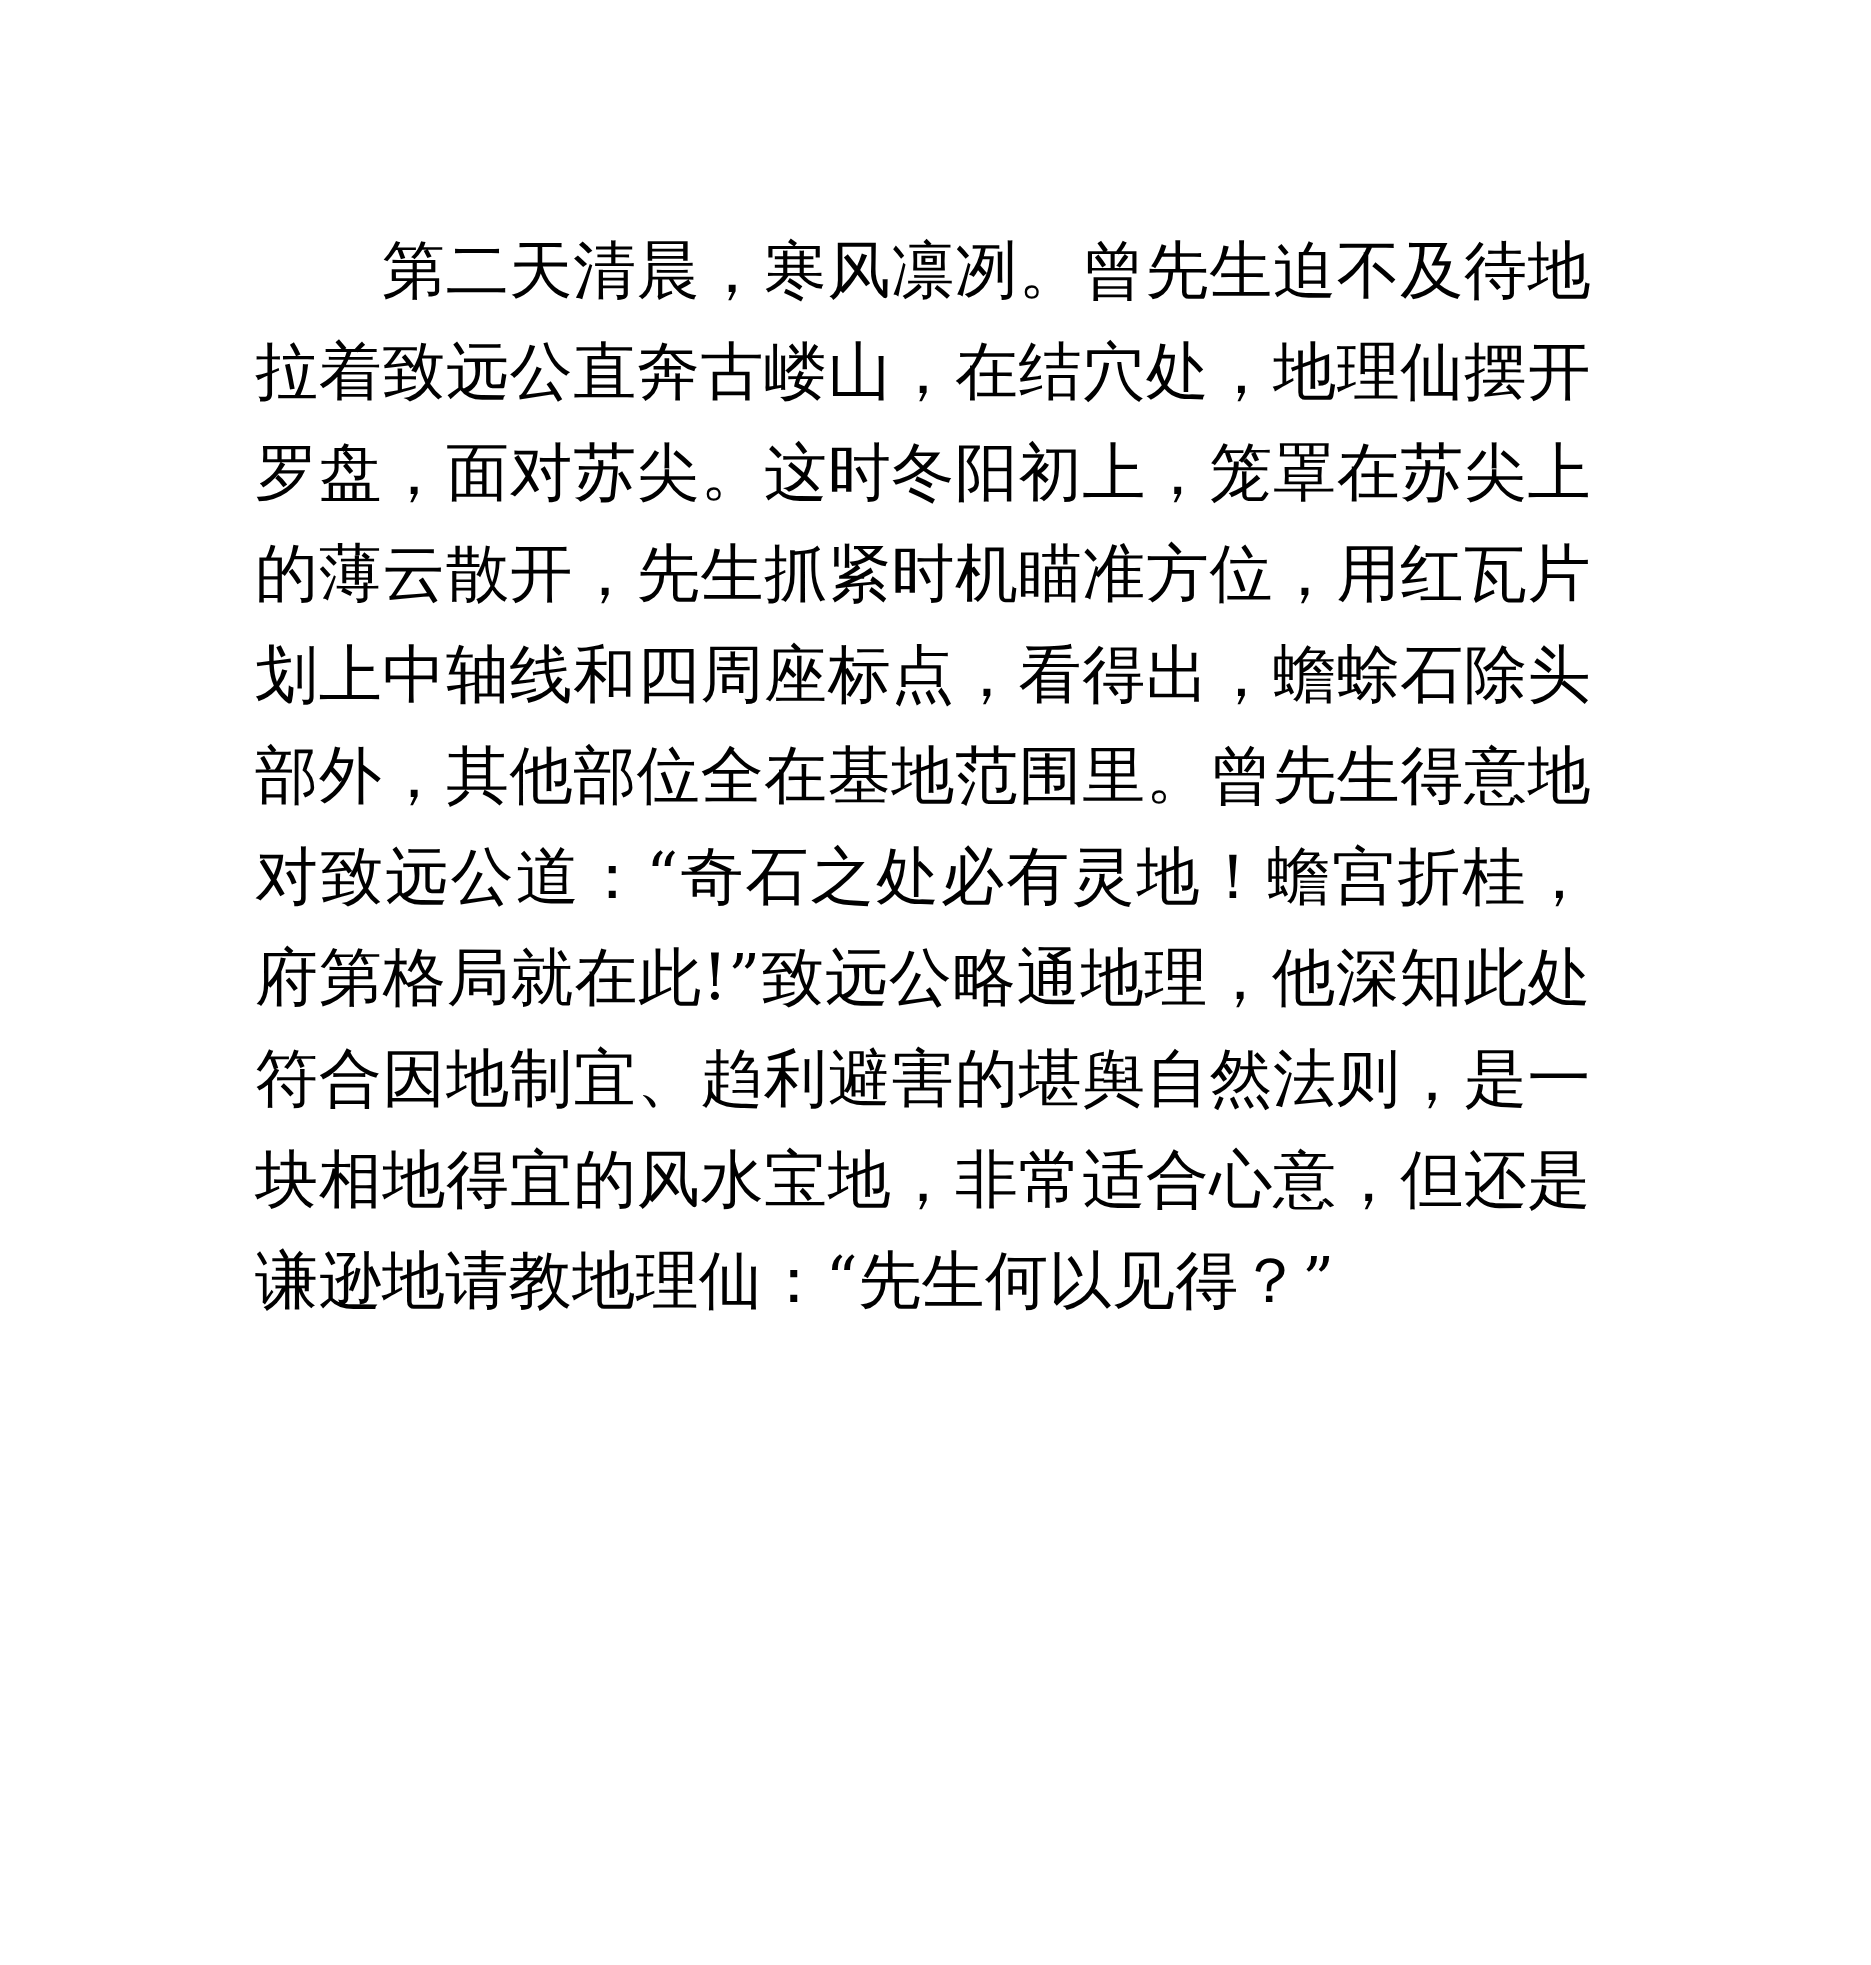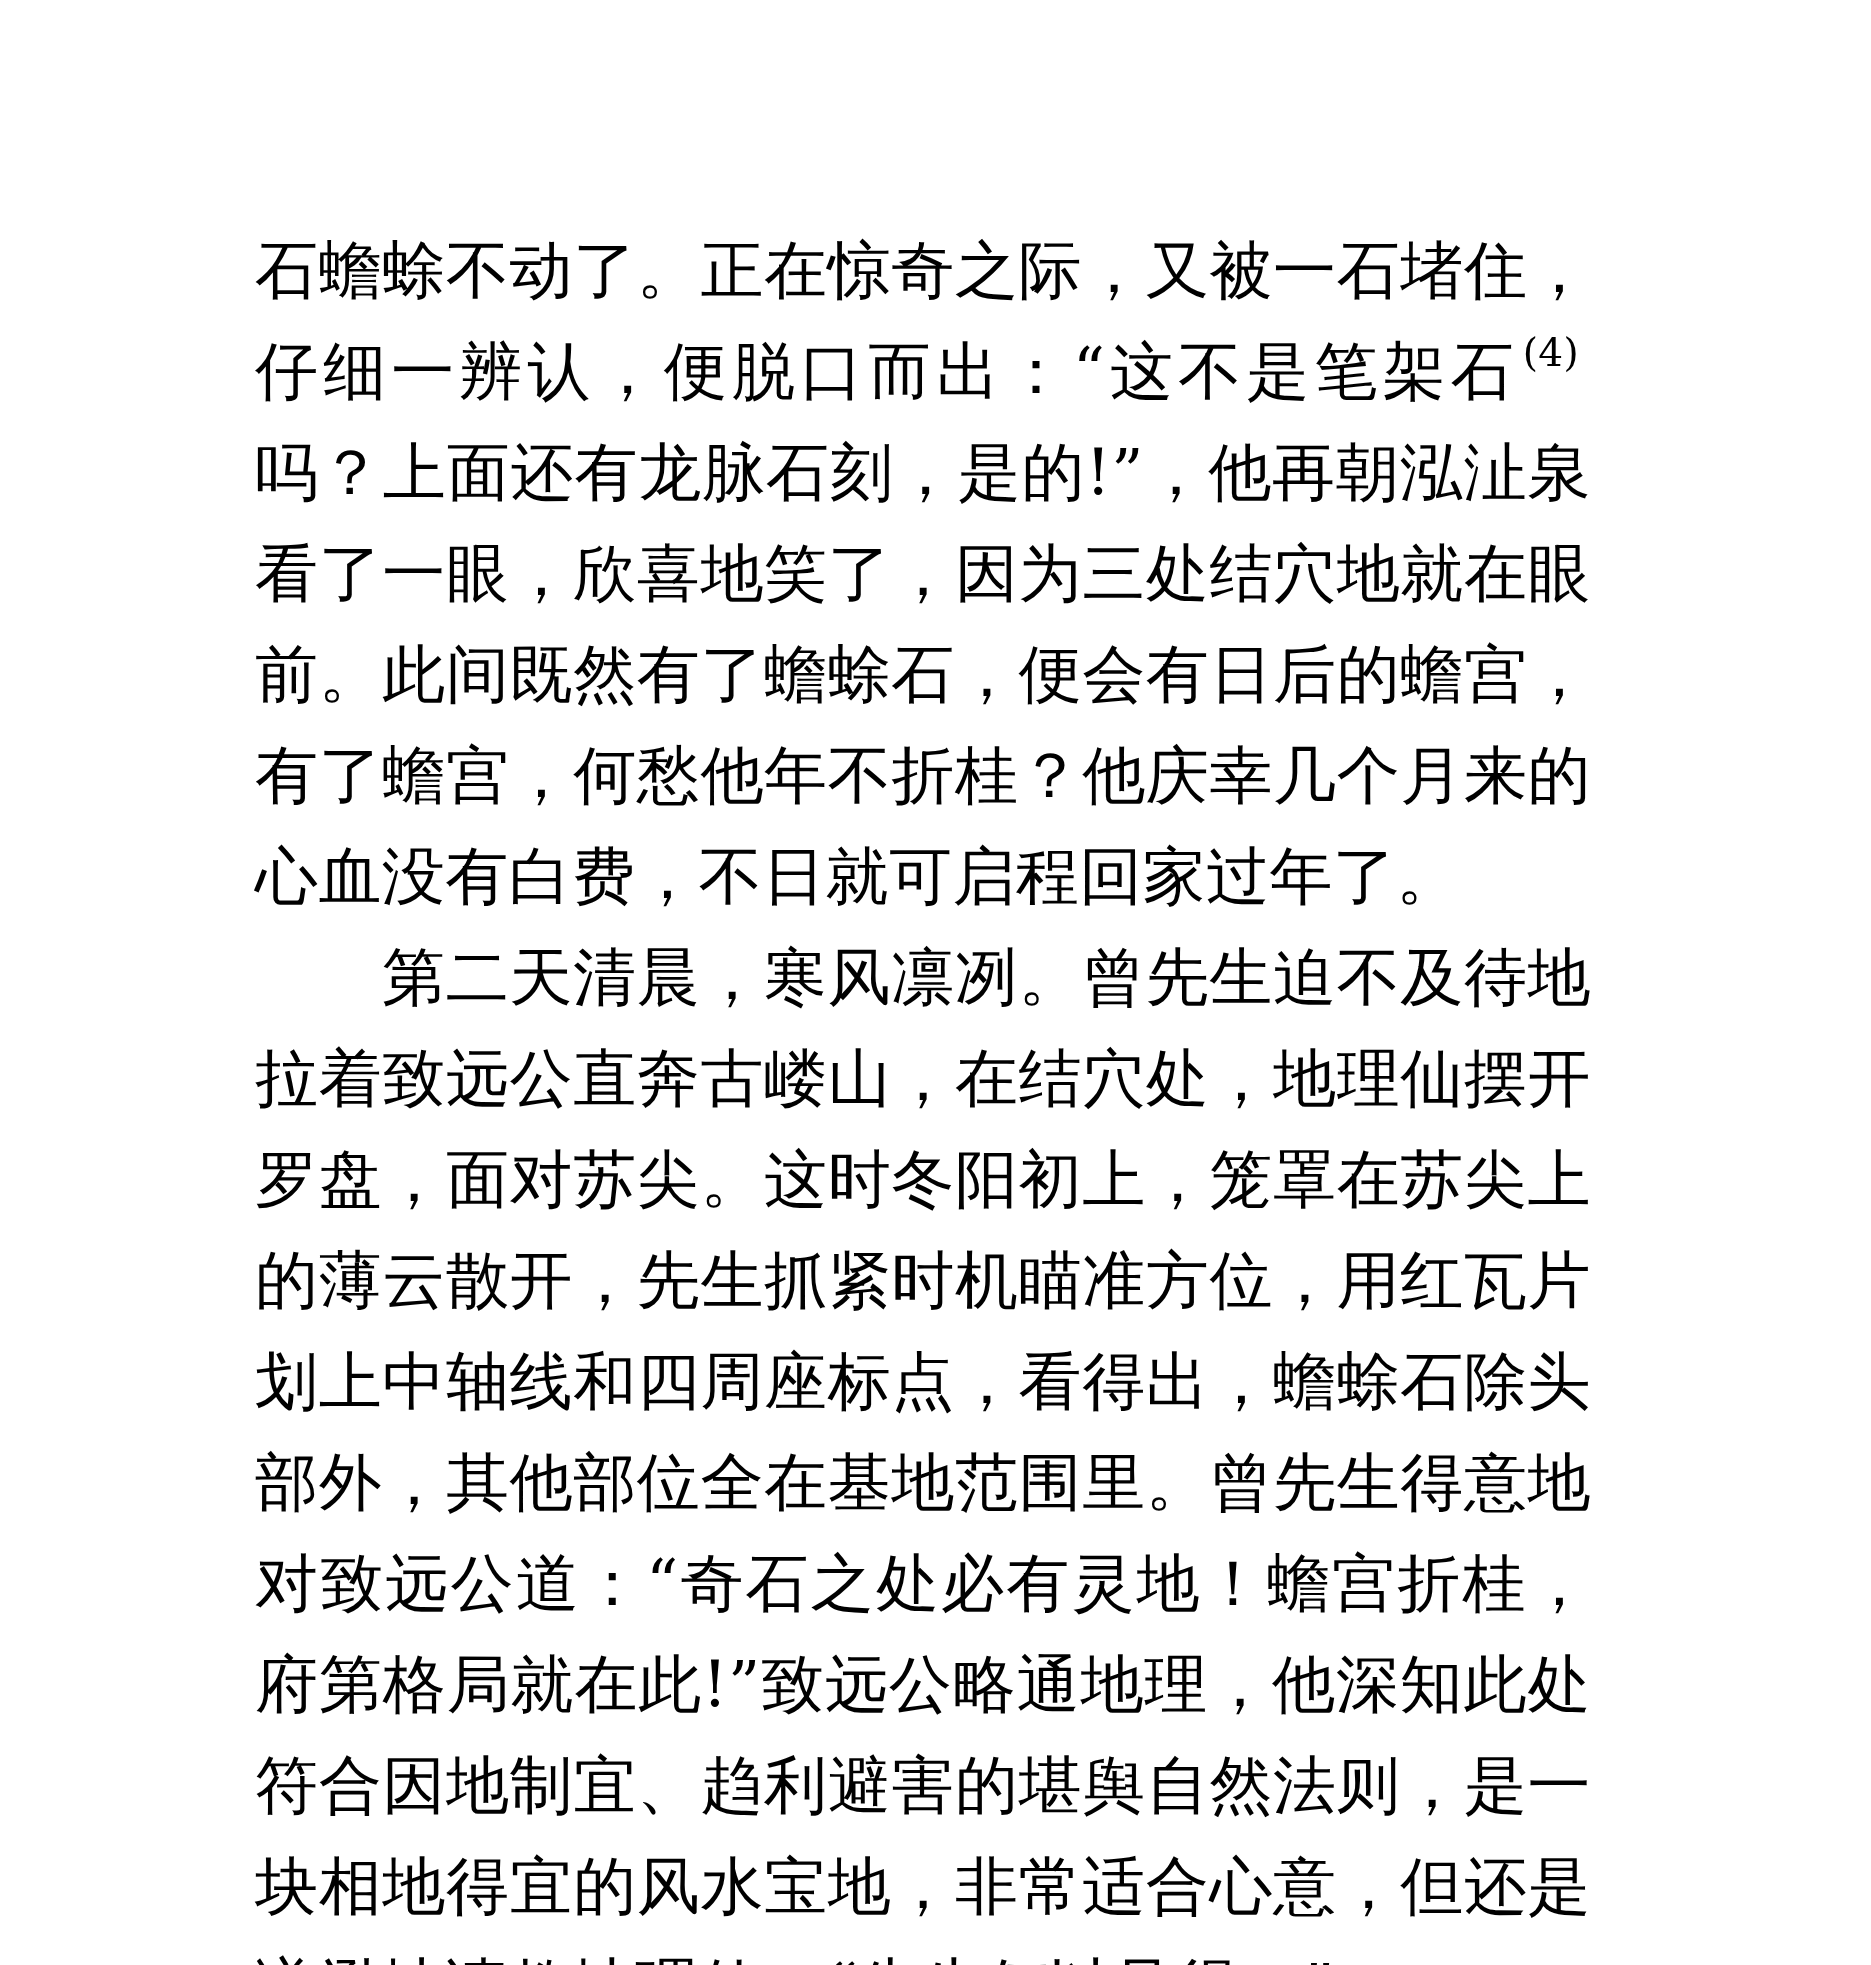--- a/index.html
+++ b/index.html
@@ -36,18 +36,17 @@
       vertical-align: 27.5px;
       line-height: 0;
       margin: 0 11.8px 0 3.9px;
     }
   </style>
 </head>
 <body>
 
 <main class="page">
 
-  <p class="para"><span>石蟾蜍不动了。正在惊奇之际，又被一石堵住，仔细一辨认，便脱口而出：“这不是笔架石</span><sup class="sup">(4)</sup><span> 吗？上面还有龙脉石刻，是的!”，他再朝泓沚泉看了一眼，欣喜地笑了，因为三处结穴地就在眼前。此间既然有了蟾蜍石，便会有日后的蟾宫，有了蟾宫，何愁他年不折桂？他庆幸几个月来的心血没有白费，不日就可启程回家过年了。</span></p>
 
   <p class="para indent">第二天清晨，寒风凛冽。曾先生迫不及待地拉着致远公直奔古嵝山，在结穴处，地理仙摆开罗盘，面对苏尖。这时冬阳初上，笼罩在苏尖上的薄云散开，先生抓紧时机瞄准方位，用红瓦片划上中轴线和四周座标点，看得出，蟾蜍石除头部外，其他部位全在基地范围里。曾先生得意地对致远公道：“奇石之处必有灵地！蟾宫折桂，府第格局就在此!”致远公略通地理，他深知此处符合因地制宜、趋利避害的堪舆自然法则，是一块相地得宜的风水宝地，非常适合心意，但还是谦逊地请教地理仙：“先生何以见得？”</p>
 
 </main>
 
 
 </body></html>

